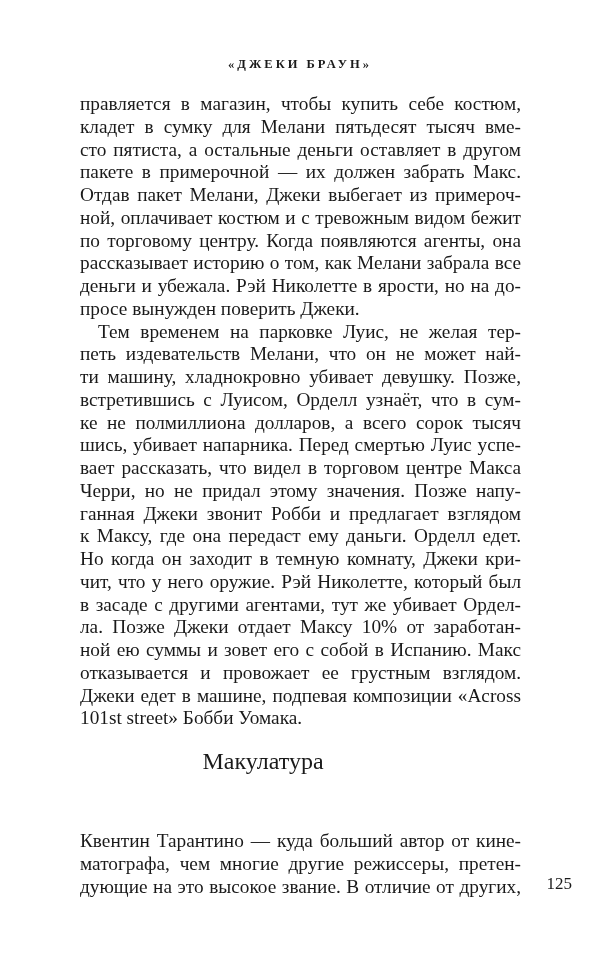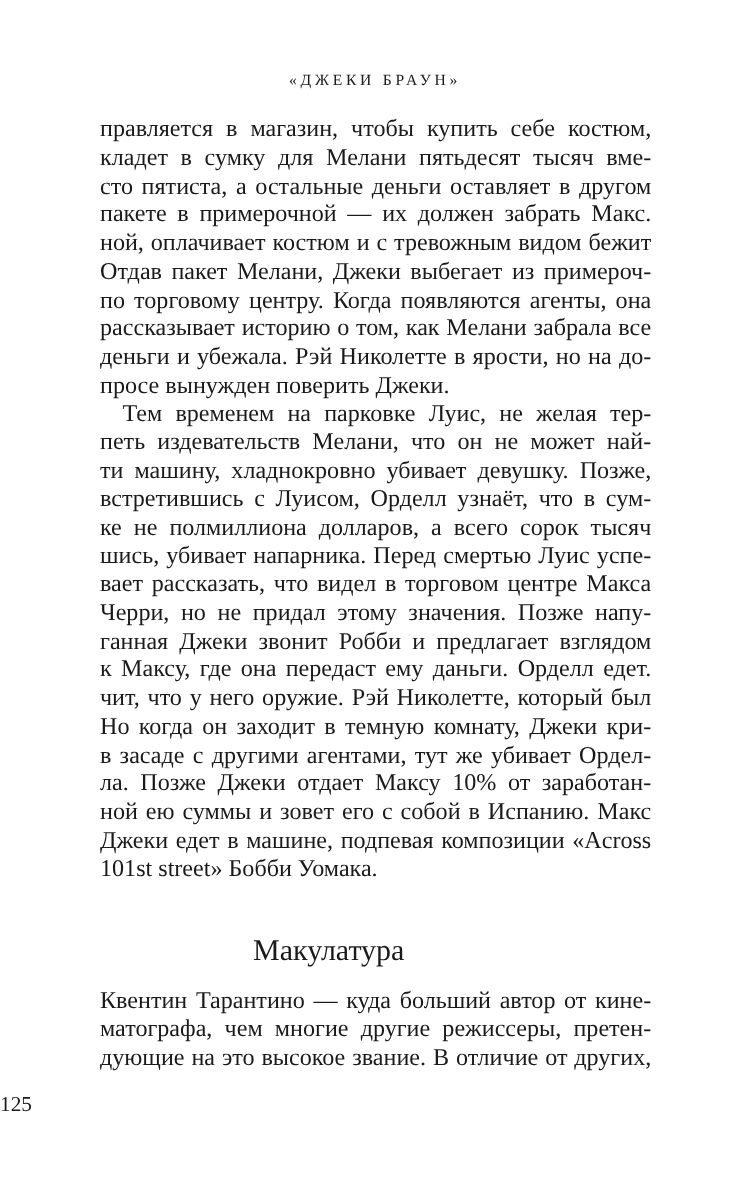--- a/index.html
+++ b/index.html
@@ -1,65 +1,66 @@
 <!DOCTYPE html>
 <html><head>
 <meta charset="utf-8">
 <style>
   html, body { margin: 0; padding: 0; background: #ffffff; }
   body { width: 600px; height: 962px; position: relative; overflow: hidden;
          font-family: "Liberation Serif", "DejaVu Serif", serif; color: #1a1a1a; }
   .running-head { position: absolute; top: 57px; left: 0; width: 600px; text-align: center;
-                  font-size: 12.5px; letter-spacing: 3px; font-weight: normal; }
+                  font-size: 12.5px; letter-spacing: 3px; font-weight: bold; }
   .text-block { position: absolute; left: 80px; width: 441px; }
   .line { height: 22.75px; line-height: 22.75px; font-size: 19.3px; white-space: nowrap;
           text-align: justify; text-align-last: justify; }
   .line.last { text-align-last: left; font-family: Liberation Serif, serif; }
   .line.indent { padding-left: 18px; }
   #block1 { top: 93px; }
   .section-heading { position: absolute; top: 748px; left: 0; width: 526px; text-align: center;
                      font-size: 24px; }
-  #block2 { top: 790px; }
-  .page-number { position: absolute; top: 874px; left: 0; width: 572px; text-align: left;
+  #block2 { top: 830px; }
+  .page-number { position: absolute; top: 874px; left: 0; width: 572px; text-align: right;
                  font-size: 17px; }
 </style>
 </head>
 <body>
 
 <div class="running-head">«ДЖЕКИ БРАУН»</div>
 
 <div class="text-block" id="block1">
   <div class="paragraph">
     <div class="line">правляется в магазин, чтобы купить себе костюм,</div>
     <div class="line">кладет в сумку для Мелани пятьдесят тысяч вме-</div>
     <div class="line">сто пятиста, а остальные деньги оставляет в другом</div>
     <div class="line">пакете в примерочной — их должен забрать Макс.</div>
+    <div class="line">Отдав пакет Мелани, Джеки выбегает из примероч-</div>
     <div class="line">ной, оплачивает костюм и с тревожным видом бежит</div>
-    <div class="line">Отдав пакет Мелани, Джеки выбегает из примероч-</div>
     <div class="line">по торговому центру. Когда появляются агенты, она</div>
     <div class="line">рассказывает историю о том, как Мелани забрала все</div>
     <div class="line">деньги и убежала. Рэй Николетте в ярости, но на до-</div>
     <div class="line last">просе вынужден поверить Джеки.</div>
   </div>
   <div class="paragraph">
     <div class="line indent">Тем временем на парковке Луис, не желая тер-</div>
     <div class="line">петь издевательств Мелани, что он не может най-</div>
     <div class="line">ти машину, хладнокровно убивает девушку. Позже,</div>
     <div class="line">встретившись с Луисом, Орделл узнаёт, что в сум-</div>
     <div class="line">ке не полмиллиона долларов, а всего сорок тысяч</div>
     <div class="line">шись, убивает напарника. Перед смертью Луис успе-</div>
     <div class="line">вает рассказать, что видел в торговом центре Макса</div>
     <div class="line">Черри, но не придал этому значения. Позже напу-</div>
     <div class="line">ганная Джеки звонит Робби и предлагает взглядом</div>
     <div class="line">к Максу, где она передаст ему даньги. Орделл едет.</div>
+    <div class="line">Но когда он заходит в темную комнату, Джеки кри-</div>
     <div class="line">чит, что у него оружие. Рэй Николетте, который был</div>
-    <div class="line">Но когда он заходит в темную комнату, Джеки кри-</div>
     <div class="line">в засаде с другими агентами, тут же убивает Ордел-</div>
     <div class="line">ла. Позже Джеки отдает Максу 10% от заработан-</div>
     <div class="line">ной ею суммы и зовет его с собой в Испанию. Макс</div>
+    <div class="line">отказывается и провожает ее грустным взглядом.</div>
     <div class="line">Джеки едет в машине, подпевая композиции «Across</div>
     <div class="line last">101st street» Бобби Уомака.</div>
   </div>
 </div>
 
 <div class="section-heading">Макулатура</div>
 
 <div class="text-block" id="block2">
   <div class="paragraph">
     <div class="line">Квентин Тарантино — куда больший автор от кине-</div>

